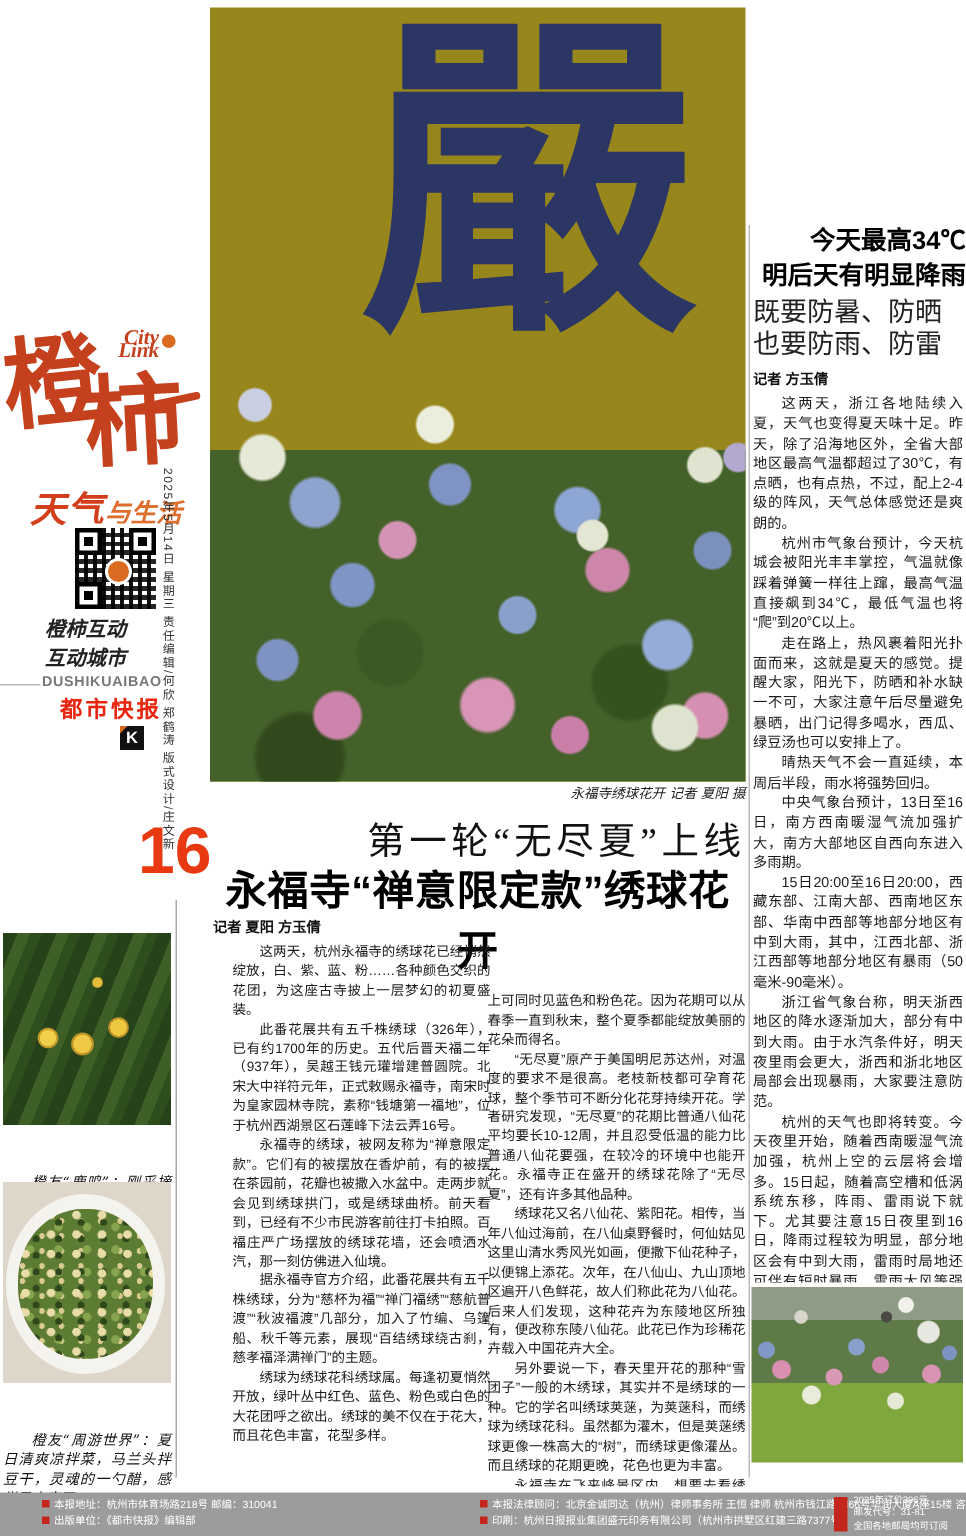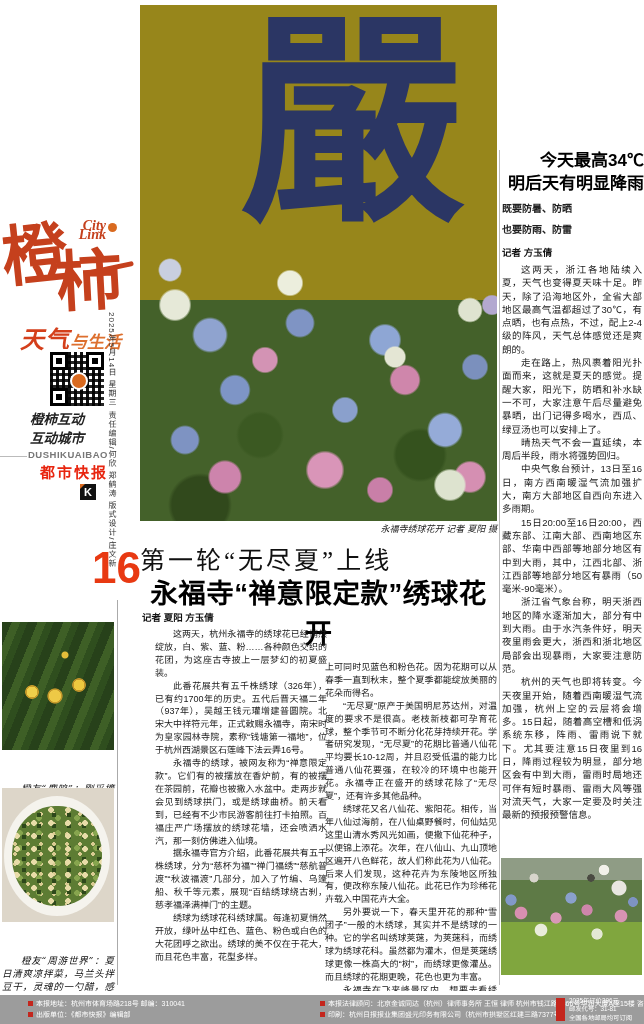--- a/index.html
+++ b/index.html
@@ -78,34 +78,34 @@
     radial-gradient(circle 30px at 390px 470px,#3d5b24 0 70%,rgba(0,0,0,0) 80%),
     radial-gradient(circle 40px at 60px 500px,#31491c 0 70%,rgba(0,0,0,0) 80%),
     linear-gradient(180deg,rgba(0,0,0,0) 0 295px,#44612a 295px),
     #97861b;}
   .sign-char{position:absolute;left:100px;top:4px;font-size:225px;line-height:1;
              color:#2b3664;font-family:"DejaVu Serif",serif;font-weight:bold;}
   .photo-caption{left:140px;top:522px;width:357px;text-align:right;font-size:9px;
                  font-family:"DejaVu Serif",serif;font-style:italic;color:#222;}
 
   
-  .overline{left:140px;top:540px;width:357px;text-align:left;font-size:25px;
+  .overline{left:140px;top:540px;width:357px;text-align:right;font-size:25px;
             font-family:"Liberation Serif",serif;font-weight:400;letter-spacing:3px;color:#111;}
   .headline{left:140px;top:571px;width:357px;text-align:center;font-size:27.5px;
             font-weight:900;letter-spacing:0.5px;color:#000;}
   .byline{font-size:9.5px;font-weight:bold;color:#111;}
   .byline-main{left:142px;top:610px;}
   .col{top:628px;width:172px;height:363px;overflow:hidden;}
   .col1{left:155px;} .col2{left:325px;}
   .col p{font-size:9px;line-height:12.9px;text-align:justify;text-indent:2em;color:#1a1a1a;}
   .col2 p:first-child{text-indent:0;margin-top:33px;}
 
   
   .w-head{left:502px;top:149px;width:142px;font-size:17px;font-weight:900;line-height:23px;color:#000;text-align:right;}
-  .w-sub{left:502px;top:198px;width:142px;font-size:10px;font-weight:700;line-height:21px;color:#222;}
+  .w-sub{left:502px;top:198px;width:142px;font-size:18px;font-weight:400;line-height:21px;color:#222;}
   .byline-weather{left:502px;top:245px;}
   .w-text{left:502px;top:263px;width:140px;height:592px;overflow:hidden;}
   .w-text p{font-size:9.5px;line-height:13.3px;text-align:justify;text-indent:2em;color:#1a1a1a;}
   .w-photo{left:501px;top:858px;width:141px;height:117px;overflow:hidden;background:
     radial-gradient(circle 7px at 103px 12px,#f2f1ea 0 70%,rgba(0,0,0,0) 80%),
     radial-gradient(circle 6px at 33px 20px,#d8d5cc 0 70%,rgba(0,0,0,0) 80%),
     radial-gradient(circle 10px at 118px 30px,#e8e6e0 0 70%,rgba(0,0,0,0) 80%),
     radial-gradient(circle 5px at 90px 20px,#4a4a42 0 70%,rgba(0,0,0,0) 80%),
     radial-gradient(circle 9px at 20px 55px,#d88fb0 0 65%,rgba(0,0,0,0) 75%),
     radial-gradient(circle 8px at 55px 60px,#d998b6 0 65%,rgba(0,0,0,0) 75%),
@@ -209,20 +209,21 @@
     <div>今天最高34℃</div>
     <div>明后天有明显降雨</div>
   </div>
   <div class="abs w-sub">
     <div>既要防暑、防晒</div>
     <div>也要防雨、防雷</div>
   </div>
   <div class="abs byline byline-weather">记者 方玉倩</div>
   <div class="abs w-text">
       <p>这两天，浙江各地陆续入夏，天气也变得夏天味十足。昨天，除了沿海地区外，全省大部地区最高气温都超过了30℃，有点晒，也有点热，不过，配上2-4级的阵风，天气总体感觉还是爽朗的。</p>
+      <p>杭州市气象台预计，今天杭城会被阳光丰丰掌控，气温就像踩着弹簧一样往上蹿，最高气温直接飙到34℃，最低气温也将“爬”到20℃以上。</p>
       <p>走在路上，热风裹着阳光扑面而来，这就是夏天的感觉。提醒大家，阳光下，防晒和补水缺一不可，大家注意午后尽量避免暴晒，出门记得多喝水，西瓜、绿豆汤也可以安排上了。</p>
       <p>晴热天气不会一直延续，本周后半段，雨水将强势回归。</p>
       <p>中央气象台预计，13日至16日，南方西南暖湿气流加强扩大，南方大部地区自西向东进入多雨期。</p>
       <p>15日20:00至16日20:00，西藏东部、江南大部、西南地区东部、华南中西部等地部分地区有中到大雨，其中，江西北部、浙江西部等地部分地区有暴雨（50毫米-90毫米）。</p>
       <p>浙江省气象台称，明天浙西地区的降水逐渐加大，部分有中到大雨。由于水汽条件好，明天夜里雨会更大，浙西和浙北地区局部会出现暴雨，大家要注意防范。</p>
       <p>杭州的天气也即将转变。今天夜里开始，随着西南暖湿气流加强，杭州上空的云层将会增多。15日起，随着高空槽和低涡系统东移，阵雨、雷雨说下就下。尤其要注意15日夜里到16日，降雨过程较为明显，部分地区会有中到大雨，雷雨时局地还可伴有短时暴雨、雷雨大风等强对流天气，大家一定要及时关注最新的预报预警信息。</p>
     </div>
   <div class="abs w-photo"></div>
 
   <div class="abs rail-photo1"></div>

